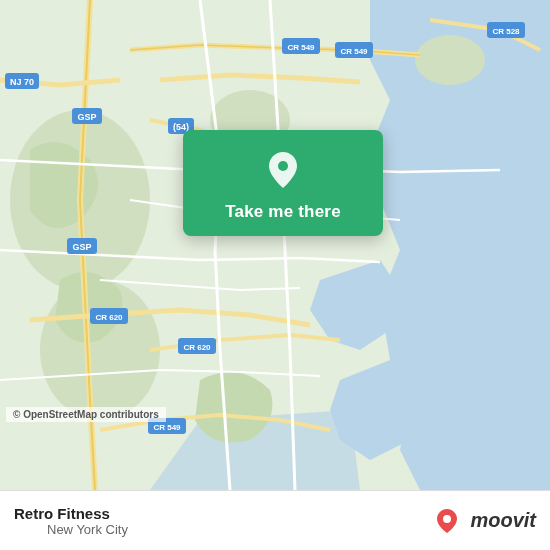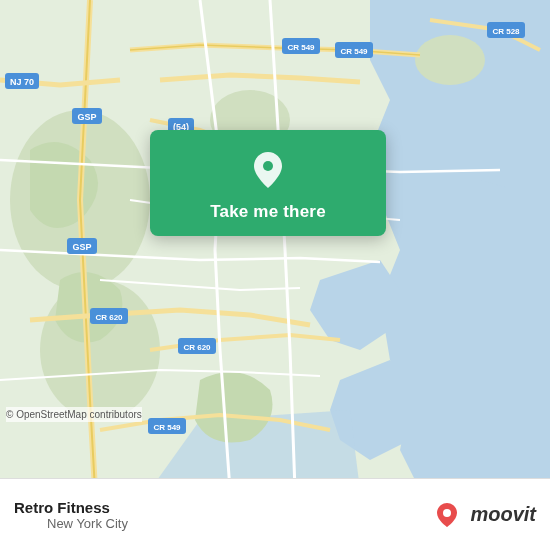--- a/index.html
+++ b/index.html
@@ -25,22 +25,22 @@
       position: absolute;
       top: 0; left: 0;
       width: 100%;
       height: 100%;
     }
 
     
     .popup-card {
       position: absolute;
       top: 130px;
-      left: 150px;
-      width: 236px;
+      left: 183px;
+      width: 200px;
       background: #2eab6e;
       border-radius: 8px;
       padding: 18px 16px 14px;
       display: flex;
       flex-direction: column;
       align-items: center;
       box-shadow: 0 4px 16px rgba(0,0,0,0.25);
       cursor: pointer;
       z-index: 10;
     }
@@ -55,21 +55,21 @@
       color: #ffffff;
       font-size: 17px;
       font-weight: 600;
       text-align: center;
       letter-spacing: 0.2px;
     }
 
     
     #bottom-bar {
       width: 550px;
-      height: 72px;
+      height: 60px;
       background: #ffffff;
       border-top: 1px solid #ddd;
       display: flex;
       align-items: center;
       justify-content: space-between;
       padding: 0 14px;
       position: absolute;
       bottom: 0;
       left: 0;
     }
@@ -110,23 +110,24 @@
       font-style: italic;
     }
 
     .osm-attribution {
       position: absolute;
       bottom: 68px;
       left: 6px;
       font-size: 10px;
       color: #555;
       background: rgba(255,255,255,0.7);
-      padding: 2px 0;
+      padding: 2px 7px;
       border-radius: 0;
       z-index: 5;
+      font-weight: bold;
     }
   </style>
 </head>
 <body>
 
 <div id="map-container">
 
   <svg class="map-svg" viewBox="0 0 550 490" xmlns="http://www.w3.org/2000/svg">
 
     <rect width="550" height="490" fill="#e4eedd"></rect>

